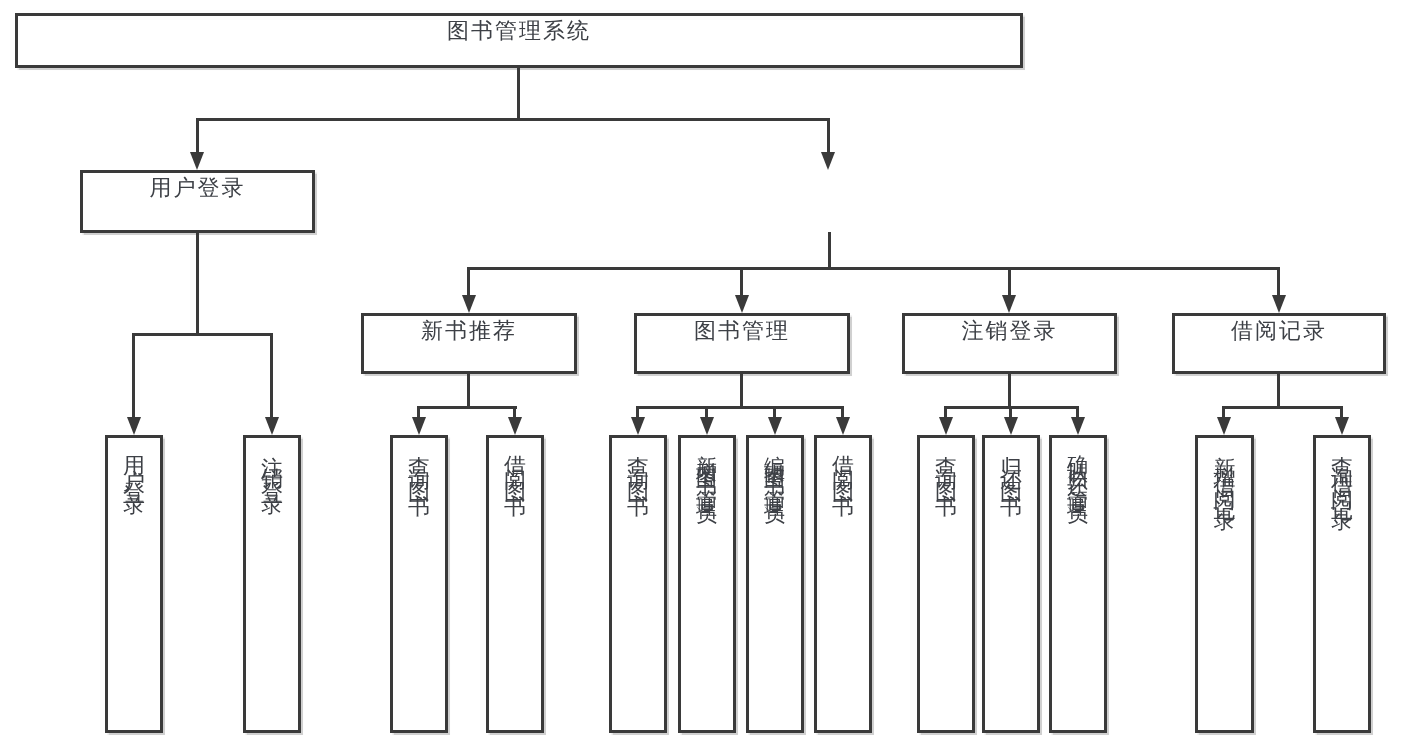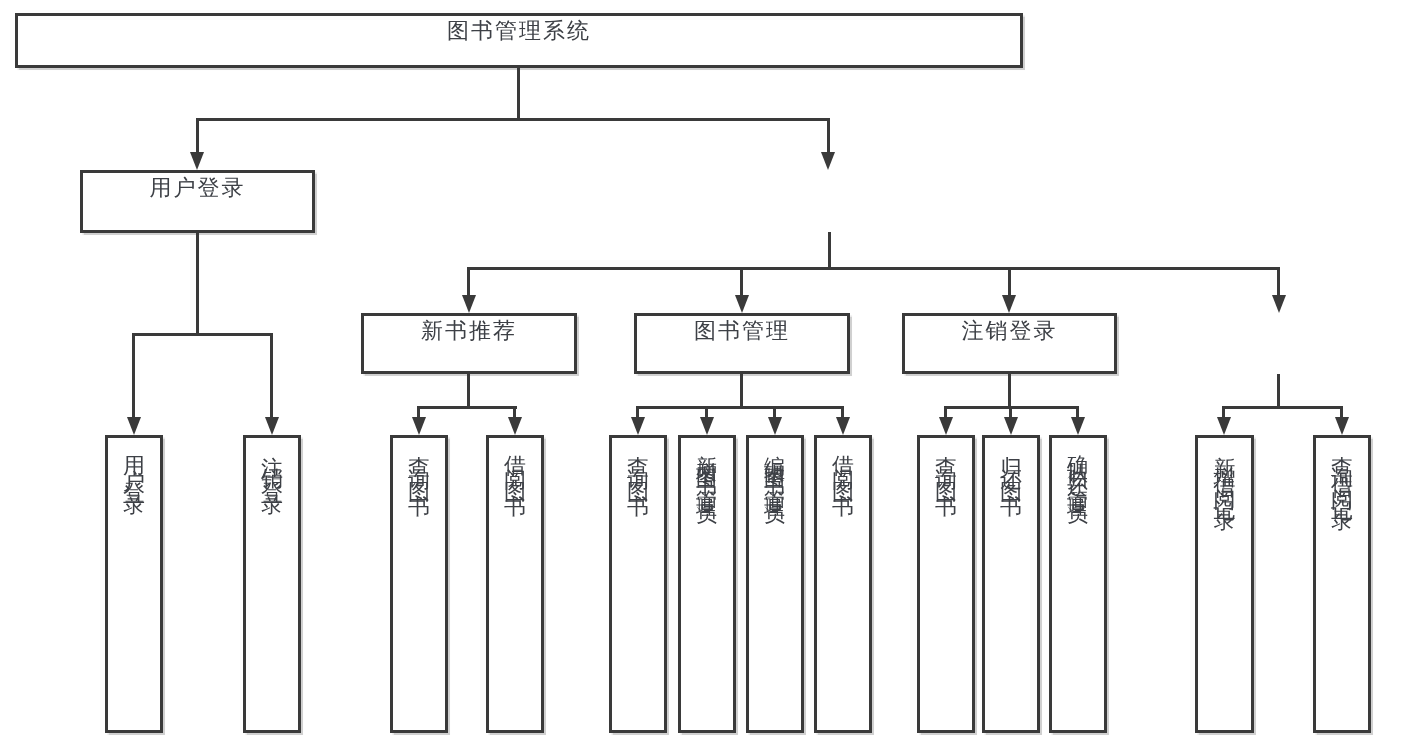--- a/index.html
+++ b/index.html
@@ -77,20 +77,23 @@
   </div>
 
   <div class="box" style="left:361px;top:313px;width:216px;height:61px">
     <span class="lbl">新书推荐</span>
   </div>
   <div class="box" style="left:634px;top:313px;width:216px;height:61px">
     <span class="lbl">图书管理</span>
   </div>
   <div class="box" style="left:902px;top:313px;width:215px;height:61px">
     <span class="lbl">注销登录</span>
+  </div>
+  <div class="box" style="left:1172px;top:313px;width:214px;height:61px">
+    <span class="lbl">借阅记录</span>
   </div>
 
   <div class="box" style="left:105px;top:435px;width:58px;height:298px">
     <span class="lbl vtext">用户登录</span>
   </div>
   <div class="box" style="left:243px;top:435px;width:58px;height:298px">
     <span class="lbl vtext">注销登录</span>
   </div>
 
   <div class="box" style="left:390px;top:435px;width:58px;height:298px">

